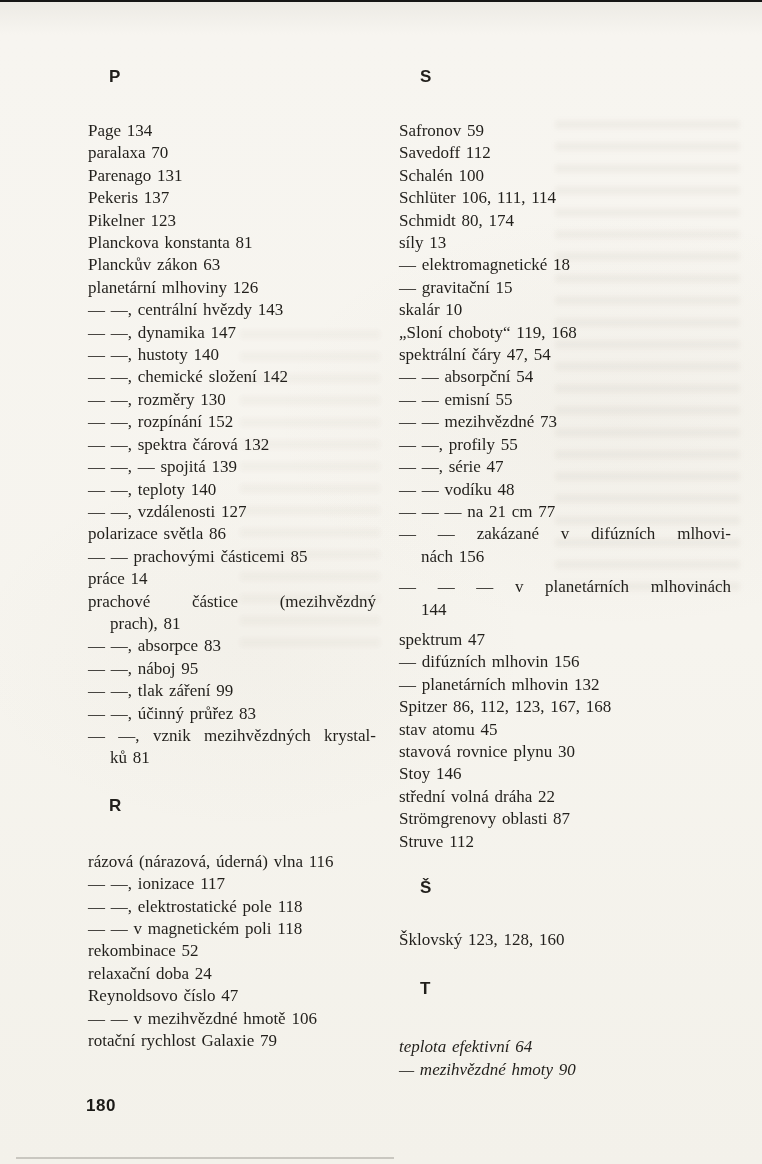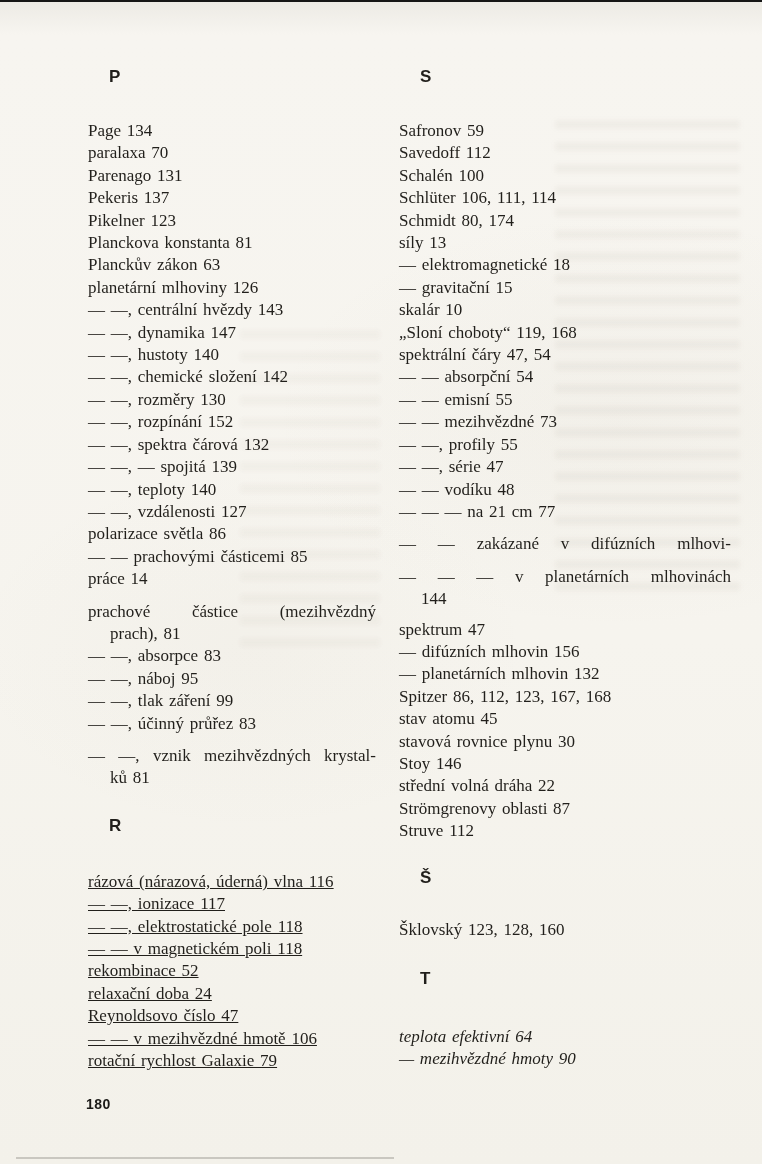--- a/index.html
+++ b/index.html
@@ -39,40 +39,40 @@
   .col-right { left: 399px; width: 332px; }
   .section-heading {
     font-family: "Liberation Sans", sans-serif;
     font-weight: bold;
     font-size: 17px;
     line-height: 22px;
     padding-left: 21px;
   }
   .entry-list { margin-top: 32px; }
   .col-left  .section + .section { margin-top: 25px; }
-  .col-left  .section + .section .entry-list { margin-top: 34px; text-decoration: underline; }
+  .col-left  .section + .section .entry-list { margin-top: 34px; }
   .col-right .section + .section { margin-top: 24px; }
   .col-right .section:nth-child(2) .entry-list { margin-top: 30px; }
   .col-right .section:nth-child(3) { margin-top: 27px; }
   .col-right .section:nth-child(3) .entry-list { margin-top: 36px; font-style: italic; }
   .line {
     font-size: 17px;
     line-height: 22.4px;
     word-spacing: 1.5px;
   }
   .line.cont { padding-left: 22px; }
-  .line.just { text-align: justify; text-align-last: justify; margin-top: 10px; }
+  .line.just { text-align: justify; text-align-last: justify; }
   .entry.spaced { margin: 8px 0; }
   .page-number {
     position: absolute;
     left: 86px;
     top: 1096px;
     font-family: "Liberation Sans", sans-serif;
     font-weight: bold;
-    font-size: 14px;
+    font-size: 17px;
     letter-spacing: 0.5px;
     color: #1b1a17;
   }
 </style>
 </head>
 <body>
 
 <div class="page">
   <div class="scan-top"></div>
   <div class="ghost ghost-a"></div>
@@ -253,20 +253,21 @@
             <div class="line">— —, série 47</div>
           </div>
           <div class="entry">
             <div class="line">— — vodíku 48</div>
           </div>
           <div class="entry">
             <div class="line">— — — na 21 cm 77</div>
           </div>
           <div class="entry">
             <div class="line just">— — zakázané v difúzních mlhovi-</div>
+            <div class="line cont">nách 156</div>
           </div>
           <div class="entry spaced">
             <div class="line just">— — — v planetárních mlhovinách</div>
             <div class="line cont">144</div>
           </div>
           <div class="entry">
             <div class="line">spektrum 47</div>
           </div>
           <div class="entry">
             <div class="line">— difúzních mlhovin 156</div>

